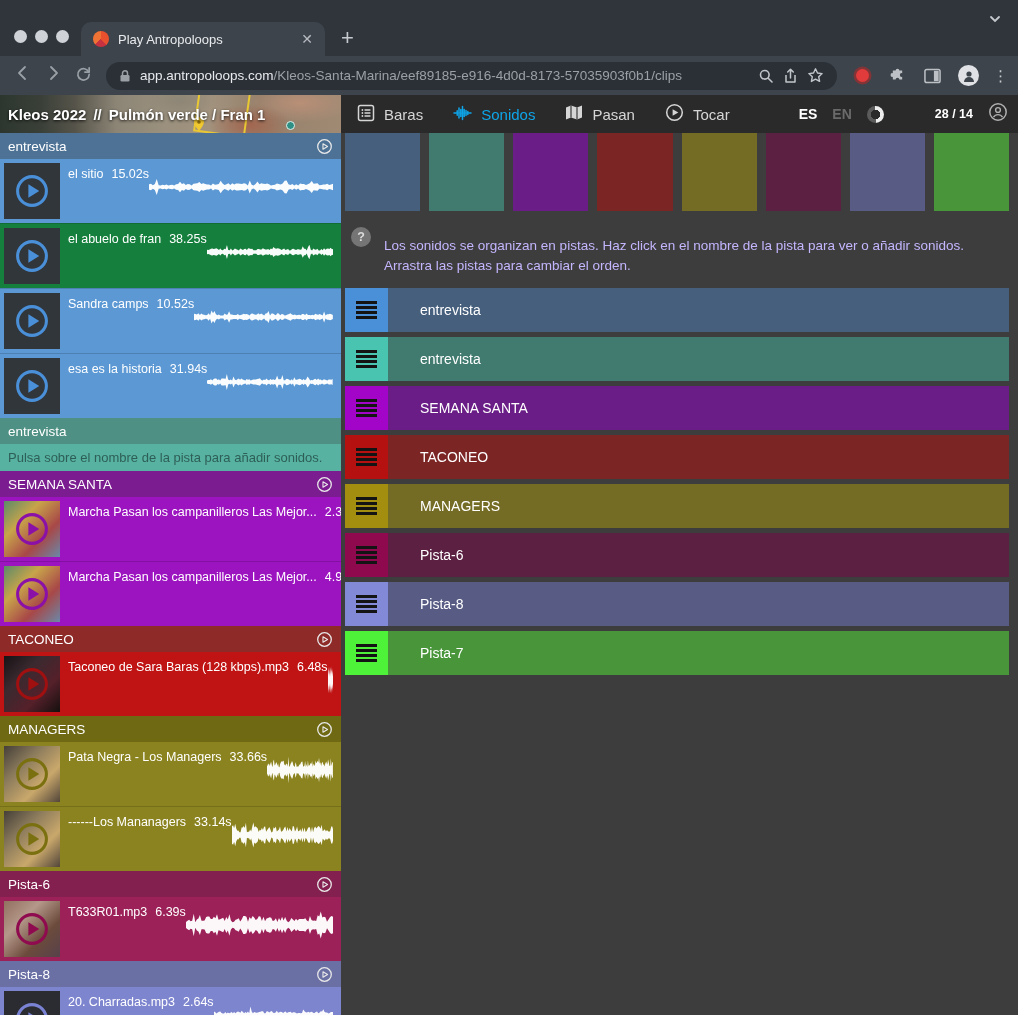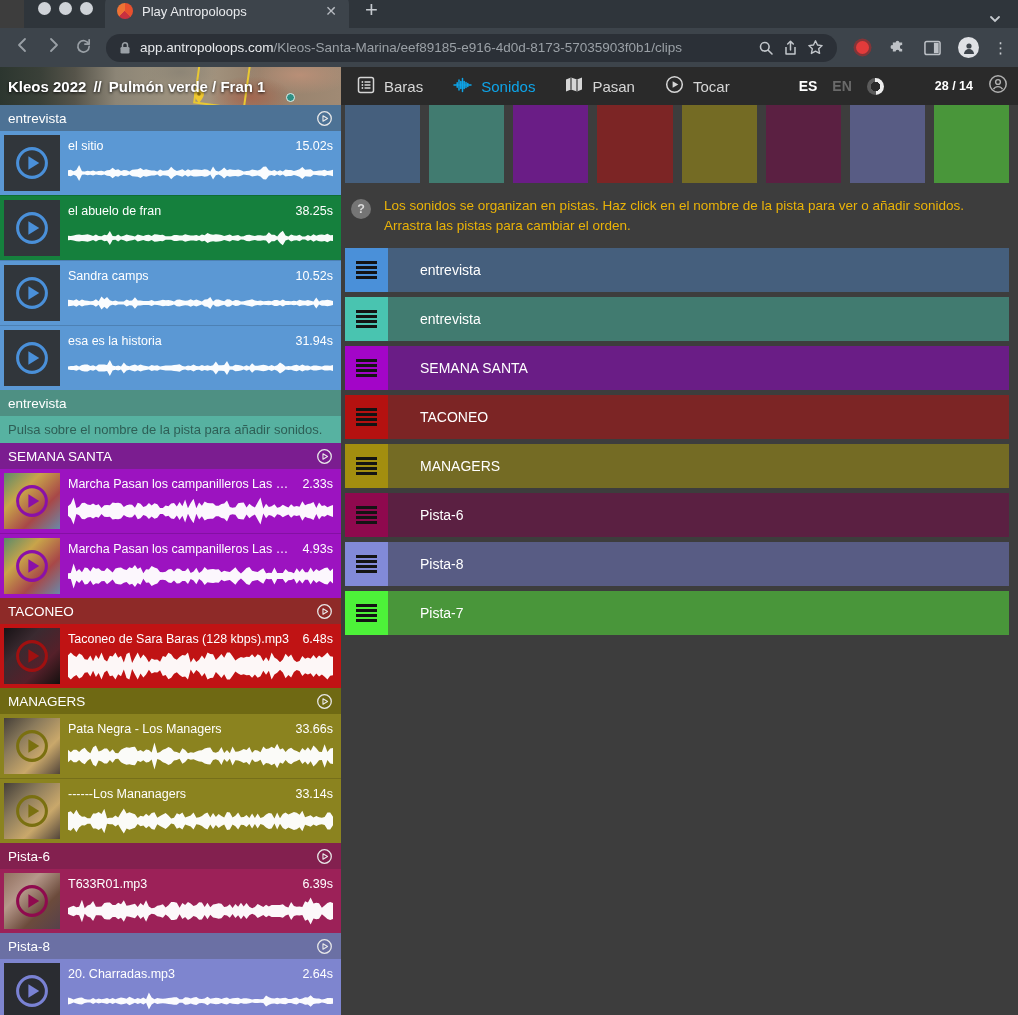--- a/index.html
+++ b/index.html
@@ -1,21 +1,21 @@
 <!DOCTYPE html>
 <html><head>
 <meta charset="utf-8">
 <style>
   * { box-sizing: border-box; margin: 0; padding: 0; }
   html,body { width:1018px; height:1015px; overflow:hidden; background:#3d3d3d;
               font-family:"Liberation Sans", sans-serif; }
   .screen { width:1018px; height:1015px; display:flex; flex-direction:column; }
 
   
-  .tabstrip { height:28px; background:#2f353b; display:flex; align-items:flex-end; flex:none; position:relative;margin-left:24px; }
+  .tabstrip { height:56px; background:#2f353b; display:flex; align-items:flex-end; flex:none; position:relative; }
   .dots { display:flex; gap:8px; padding:0 12px 0 14px; align-items:center; height:40px; }
   .dot { width:13px; height:13px; border-radius:50%; background:#cfd3d8; }
   .tab { height:34px; width:244px; background:#3d444b; border-radius:10px 10px 0 0;
          display:flex; align-items:center; padding:0 12px; gap:9px; }
   .favicon { width:16px; height:16px; border-radius:50%; flex:none;
              background: conic-gradient(#e8502e 0 140deg, #c8313f 140deg 225deg, #ef7334 225deg 360deg); }
   .tab-title { color:#e8eaed; font-size:13px; flex:1; white-space:nowrap; overflow:hidden; }
   .tab-close { color:#b8bcc2; font-size:14px; }
   .newtab { color:#c6cacf; font-size:22px; font-weight:300; margin:0 0 5px 16px; }
   .tab-chevron { position:absolute; right:16px; top:12px; color:#c6cacf; }
@@ -63,34 +63,34 @@
 
   
   .content { flex:1; display:flex; min-height:0; }
 
   .sidebar { width:341px; flex:none; overflow:hidden; display:flex; flex-direction:column; background:#3d3d3d; }
   .sec-header { height:26px; flex:none; display:flex; align-items:center; justify-content:space-between;
                 padding:0 8px; color:#fff; font-size:13.5px; font-weight:500; }
   .clip { height:65px; flex:none; display:flex; gap:8px; padding:4px; border-top:1px solid rgba(0,0,0,.15); }
   .clip.first { border-top:none; height:64px; }
   .thumb { width:56px; height:56px; flex:none; display:flex; align-items:center; justify-content:center; }
-  .clip-body { flex:1; min-width:0; display:flex; flex-direction:column; padding:4px 4px 0 0; }
+  .clip-body { flex:1; min-width:0; display:flex; padding:4px 4px 0 0; }
   .clip-top { display:flex; justify-content:space-between; gap:8px; color:#fff; font-size:12.5px; }
   .clip-title { white-space:nowrap; overflow:hidden; text-overflow:ellipsis; }
   .clip-dur { flex:none; }
   .wave { margin-top:5px; width:100%; height:30px; display:block; }
   .hint-row { height:27px; flex:none; display:flex; align-items:center; padding:0 8px; font-size:13px; }
 
   .main { flex:1; display:flex; flex-direction:column; min-width:0; background:#3d3d3d; }
   .swatches { display:flex; gap:9px; padding:0 9px 0 4px; height:78px; flex:none; }
   .swatch { flex:1; }
   .info-line { display:flex; gap:13px; padding:13px 20px 9px 10px; align-items:flex-start; }
   .q-icon { width:20px; height:20px; flex:none; border-radius:50%; background:#757575; color:#dcdcdc;
             font-size:12.5px; font-weight:700; display:flex; align-items:center; justify-content:center; margin-top:3px; }
-  .info-text { color:#eab308; font-size:13.5px; line-height:1.5; max-width:622px; }
+  .info-text { color:#c4b5fd; font-size:13.5px; line-height:1.5; max-width:622px;margin-top:12px; }
   .rows { display:flex; flex-direction:column; gap:5px; padding:2px 9px 0 4px; }
   .trow { height:44px; flex:none; display:flex; overflow:hidden; }
   .grip-cell { width:43px; flex:none; display:flex; align-items:center; justify-content:center; }
   .grip { width:21px; height:18px;
           background: repeating-linear-gradient(to bottom, #141414 0 3px, rgba(0,0,0,0) 3px 5px); }
   .row-body { flex:1; display:flex; align-items:center; padding-left:32px; color:#fff; font-size:14px; }
 </style>
 </head>
 <body>
 

